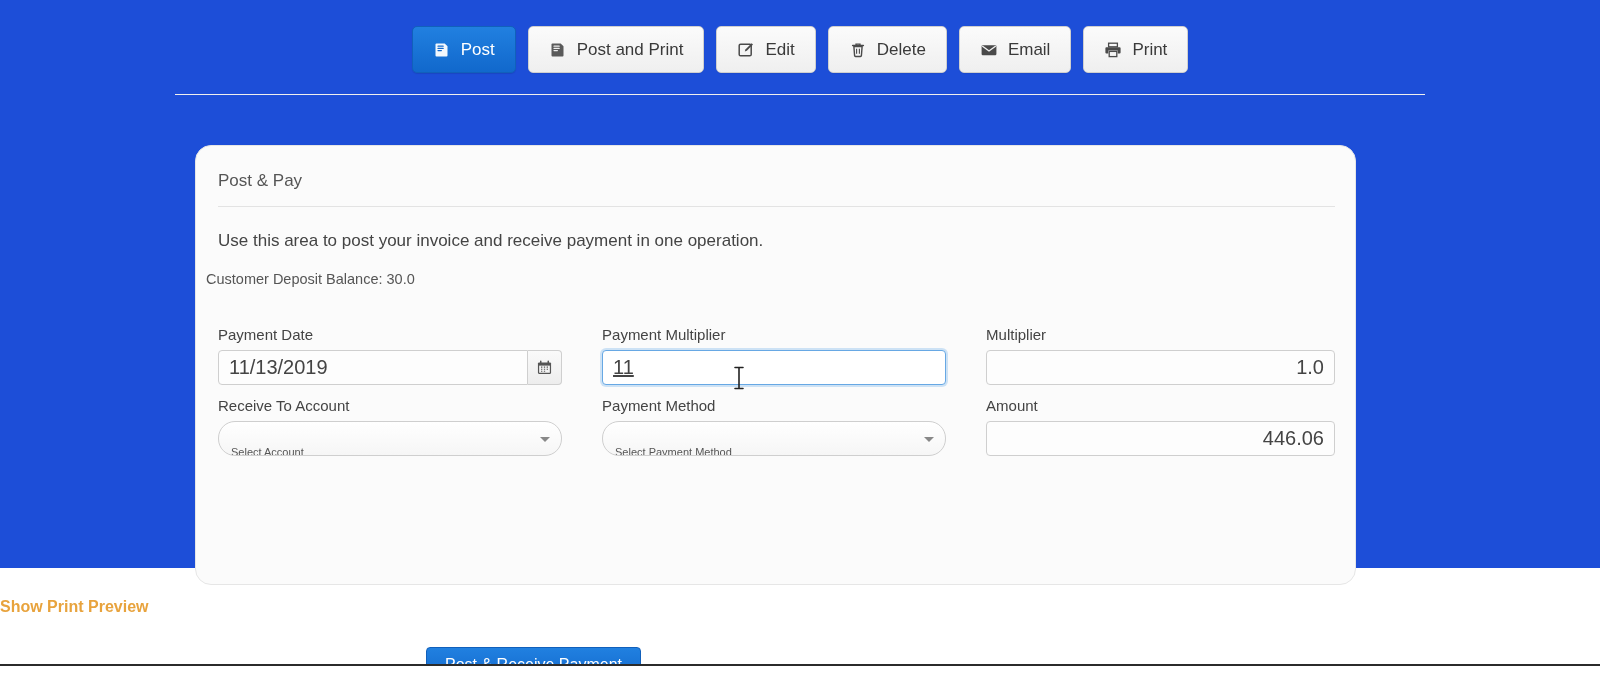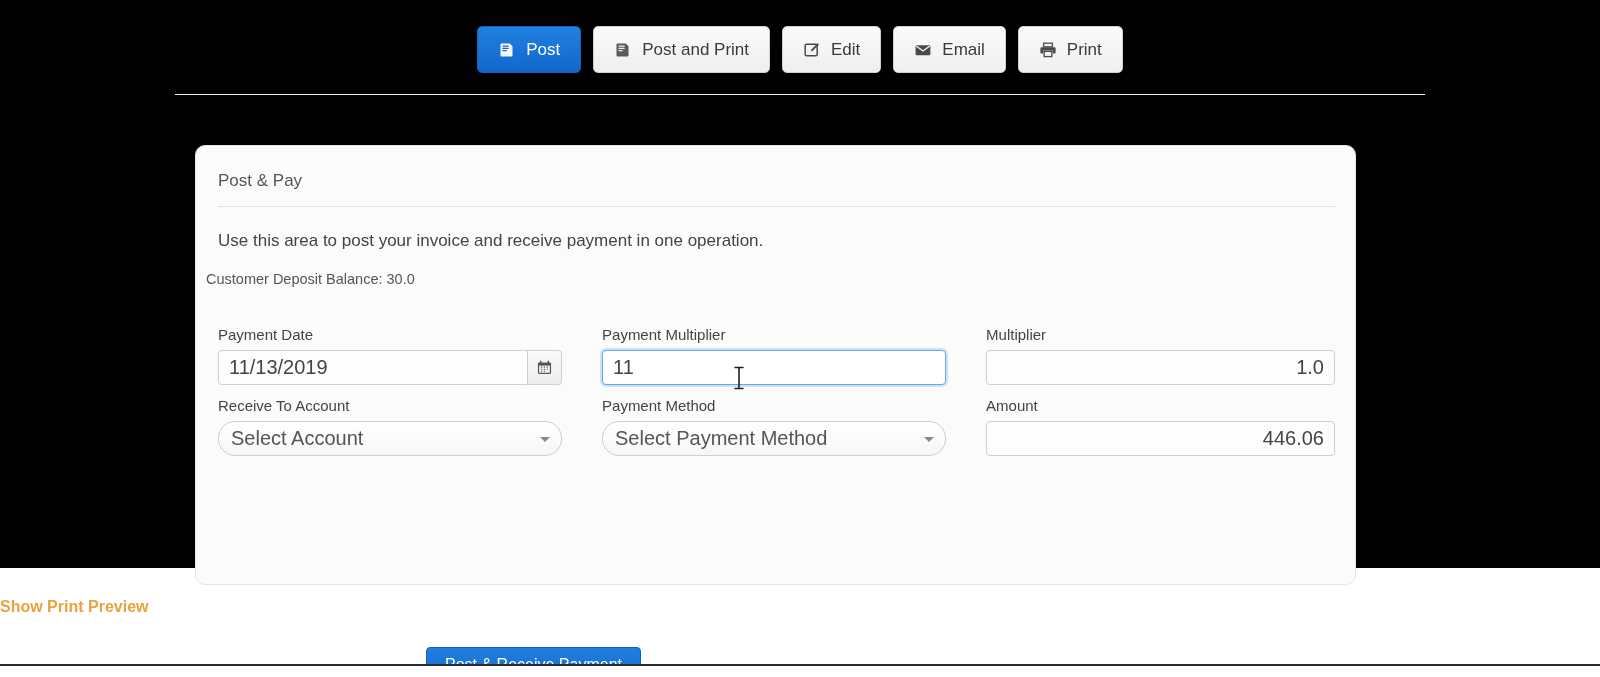--- a/index.html
+++ b/index.html
@@ -14,21 +14,21 @@
     overflow: hidden;
     font-family: "Liberation Sans", sans-serif;
     color: #333333;
     -webkit-font-smoothing: antialiased;
   }
 
   #page {
     position: relative;
     width: 1600px;
     height: 568px;
-    background: #000000;
+    background: #1d4ed8;
   }
 
   
   .toolbar {
     position: absolute;
     left: 0;
     top: 26px;
     width: 1600px;
     display: flex;
     justify-content: center;
@@ -83,21 +83,21 @@
 
   
   .panel {
     position: absolute;
     left: 195px;
     top: 145px;
     width: 1161px;
     height: 440px;
     background: #fbfbfb;
     border: 1px solid #e6e6e6;
-    border-radius: 10px;
+    border-radius: 16px;
     box-sizing: border-box;
   }
   .panel-title {
     position: absolute;
     left: 22px;
     top: 25px;
     font-size: 17px;
     color: #555555;
   }
   .panel-rule {
@@ -162,20 +162,21 @@
     font-size: 20px;
     color: #444444;
     padding: 0 10px;
     outline: none;
   }
   .control.num { text-align: right; }
   .control.focused {
     border: 1px solid #67a8e4;
     box-shadow: 0 0 0 2px rgba(120,180,235,0.35);
     background: #ffffff;
+    text-decoration: underline;
   }
 
   
   .input-group {
     position: relative;
     display: flex;
     width: 100%;
     height: 35px;
   }
   .input-group .control {
@@ -204,24 +205,24 @@
   
   .select {
     position: relative;
     display: block;
     width: 100%;
     height: 35px;
     box-sizing: border-box;
     background: linear-gradient(to bottom,#ffffff 0%, #f6f6f6 100%);
     border: 1px solid #cfcfcf;
     border-radius: 17px;
-    font-size: 20px;
+    font-size: 11px;
     color: #555555;
     line-height: 33px;
-    padding: 0 28px 0 12px;
+    padding: 14px 28px 0 12px;
     cursor: pointer;
     white-space: nowrap;
     overflow: hidden;
   }
   .select .caret {
     position: absolute;
     right: 11px;
     top: 50%;
     margin-top: -2px;
     width: 0; height: 0;
@@ -319,20 +320,31 @@
     <div class="btn btn-default">
       <span class="bicon">
         <svg width="18" height="18" viewBox="0 0 18 18" aria-hidden="true">
           <rect x="2.2" y="3.2" width="12" height="11.6" rx="1.4" fill="none" stroke="#4a4a4a" stroke-width="1.5"></rect>
           <path d="M14.6 2.2l1.4 1.4-6.2 6.2-2 .6.6-2z" fill="#4a4a4a"></path>
         </svg>
       </span>
       <span>Edit</span>
     </div>
 
+    <div class="btn btn-default">
+      <span class="bicon">
+        <svg width="18" height="18" viewBox="0 0 18 18" aria-hidden="true">
+          <path d="M3.6 4.6h10.8" stroke="#4a4a4a" stroke-width="1.5" stroke-linecap="round"></path>
+          <path d="M7 4.4V3.2h4v1.2" fill="none" stroke="#4a4a4a" stroke-width="1.3"></path>
+          <path d="M4.9 5.6h8.2l-.7 9.1a.9.9 0 0 1-.9.8H6.5a.9.9 0 0 1-.9-.8z" fill="none" stroke="#4a4a4a" stroke-width="1.4"></path>
+          <path d="M7.6 7.8v5M10.4 7.8v5" stroke="#4a4a4a" stroke-width="1.1"></path>
+        </svg>
+      </span>
+      <span>Delete</span>
+    </div>
 
     <div class="btn btn-default">
       <span class="bicon">
         <svg width="18" height="18" viewBox="0 0 18 18" aria-hidden="true">
           <rect x="1.6" y="4.2" width="14.8" height="10" rx="1.2" fill="#4a4a4a"></rect>
           <path d="M2.2 5l6.8 5 6.8-5" fill="none" stroke="#f1f1f1" stroke-width="1.4"></path>
         </svg>
       </span>
       <span>Email</span>
     </div>

